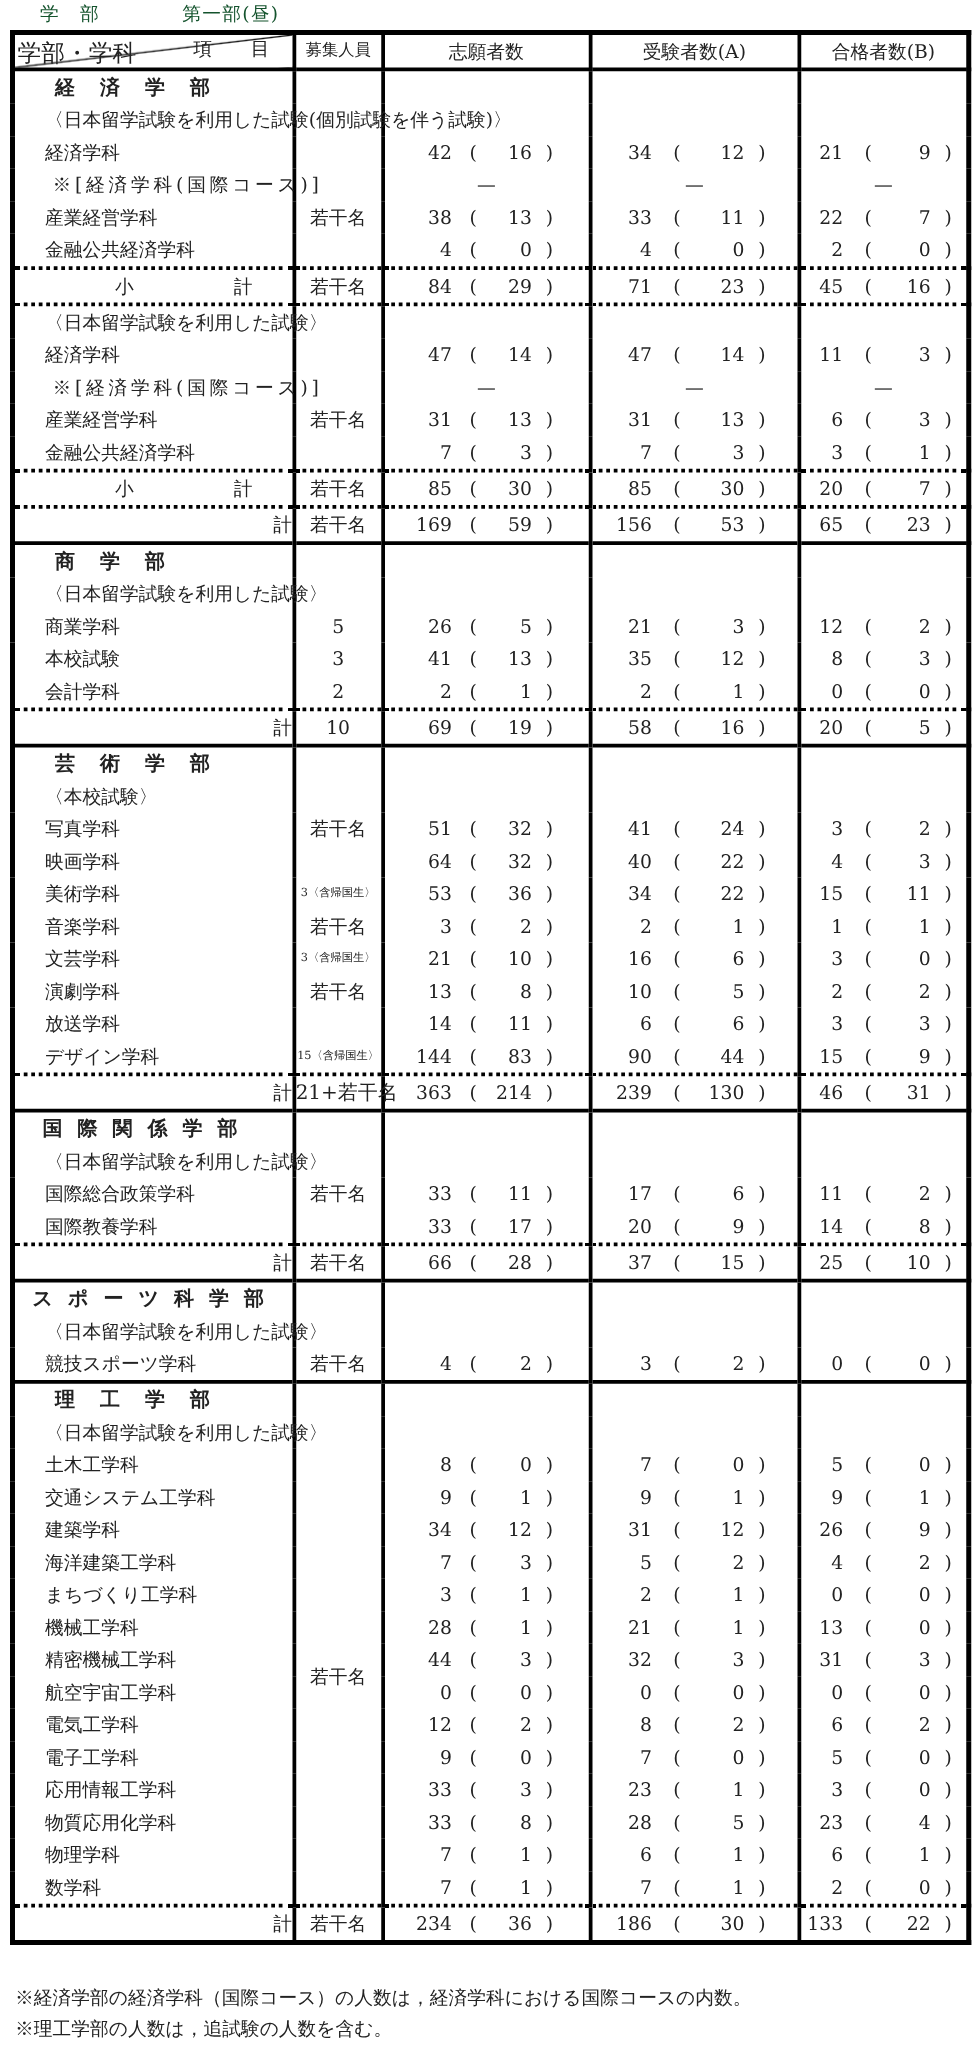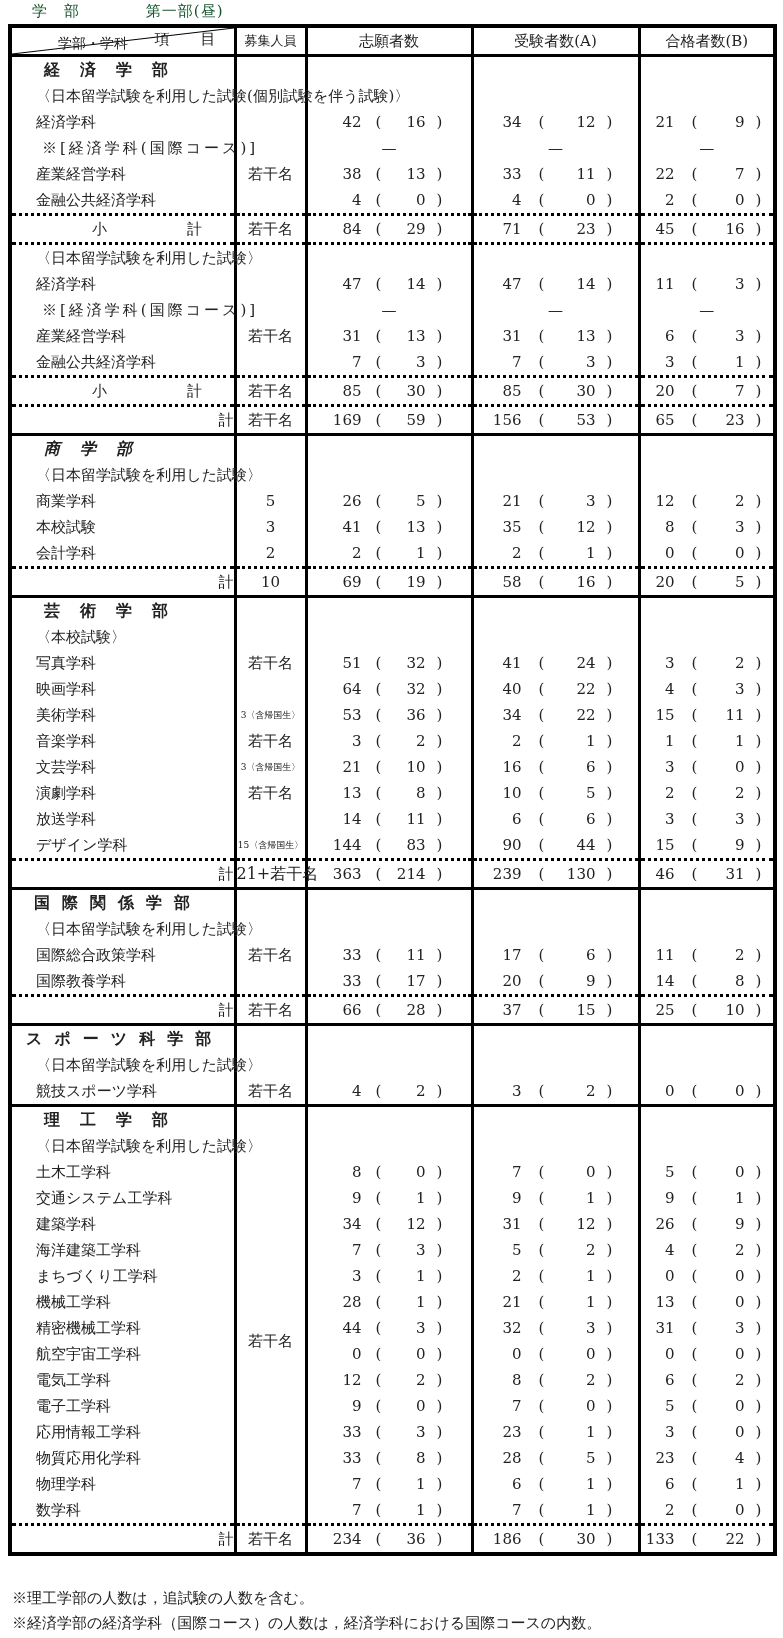--- a/index.html
+++ b/index.html
@@ -10,21 +10,21 @@
   .caption .c2 { margin-left: 60px; }
   table.main { position: absolute; left: 8px; top: 24px; width: 765px; border-collapse: collapse;
                border: 4px solid #000; table-layout: fixed; font-size: 15px; }
   table.main td, table.main th { padding: 0; height: 26px; line-height: 26px; white-space: nowrap; overflow: visible; }
   col.c-name { width: 225px; } col.c-quota { width: 71px; } col.c-app { width: 166px; }
   col.c-exam { width: 167px; } col.c-pass { width: 136px; }
   th { font-weight: normal; border: 3px solid #000; }
   th.diag { position: relative; height: 46px; text-align: left; background:
      linear-gradient(to bottom right, transparent calc(50% - 1px), #000 50%, transparent calc(50% + 1px)); }
   th.diag .d-top { position: absolute; right: 10px; top: 0px; line-height: 22px; letter-spacing: 8px; }
-  th.diag .d-bot { position: absolute; left: 2px; bottom: 0px; line-height: 22px; font-size: 14px; margin-left: 44px; }
+  th.diag .d-bot { position: absolute; left: 2px; bottom: 0px; line-height: 22px; font-size: 19px; }
   th.quota-h { font-size: 13px; }
   td.vq { border-left: 3px solid #000; border-right: 3px solid #000; text-align: center; font-size: 15px; }
   td.vq.small { font-size: 9px; }
   td.num { border-right: 3px solid #000; }
   .triple { display: flex; width: 100%; }
   .triple .a { width: 44px; text-align: right; }
   .triple .p1 { width: 32px; text-align: center; }
   .triple .b { width: 36px; text-align: right; }
   .triple .p2 { width: 28px; text-align: center; }
   td.num .triple { padding-left: 0px; }
@@ -366,21 +366,21 @@
         <td class="num pass">
           <div class="triple">
             <span class="a">65</span>
             <span class="p1">(</span>
             <span class="b">23</span>
             <span class="p2">)</span>
           </div>
         </td>
       </tr>
       <tr>
-        <td class="faculty" style="border-top: 3px solid rgb(0, 0, 0); font-style: italic;">商学部</td>
+        <td class="faculty" style="border-top: 3px solid rgb(0, 0, 0);">商学部</td>
         <td class="vq" style="border-top: 3px solid rgb(0, 0, 0);"></td>
         <td class="num" style="border-top: 3px solid rgb(0, 0, 0);"></td>
         <td class="num" style="border-top: 3px solid rgb(0, 0, 0);"></td>
         <td class="num" style="border-top: 3px solid rgb(0, 0, 0);"></td>
       </tr>
       <tr>
         <td class="exam-type" colspan="1" style="position: relative; overflow: visible; z-index: 2; background: transparent;">〈日本留学試験を利用した試験〉</td>
         <td class="vq"></td>
         <td class="num"></td>
         <td class="num"></td>
@@ -1322,15 +1322,15 @@
             <span class="p1">(</span>
             <span class="b">22</span>
             <span class="p2">)</span>
           </div>
         </td>
       </tr>
     </tbody>
 </table>
 
 <div class="notes">
+  <div>※経済学部の経済学科（国際コース）の人数は，経済学科における国際コースの内数。</div>
   <div>※理工学部の人数は，追試験の人数を含む。</div>
-  <div>※経済学部の経済学科（国際コース）の人数は，経済学科における国際コースの内数。</div>
 </div>
 
 </body></html>

